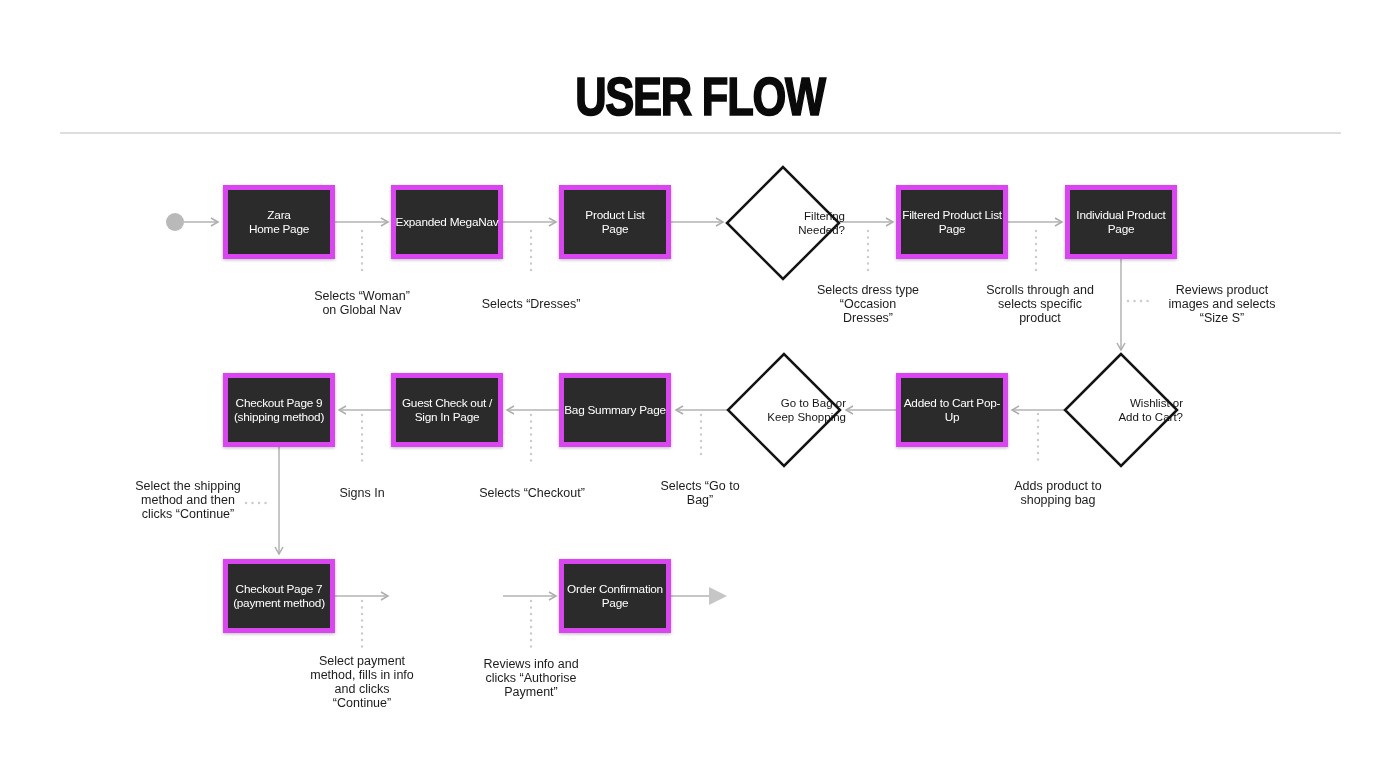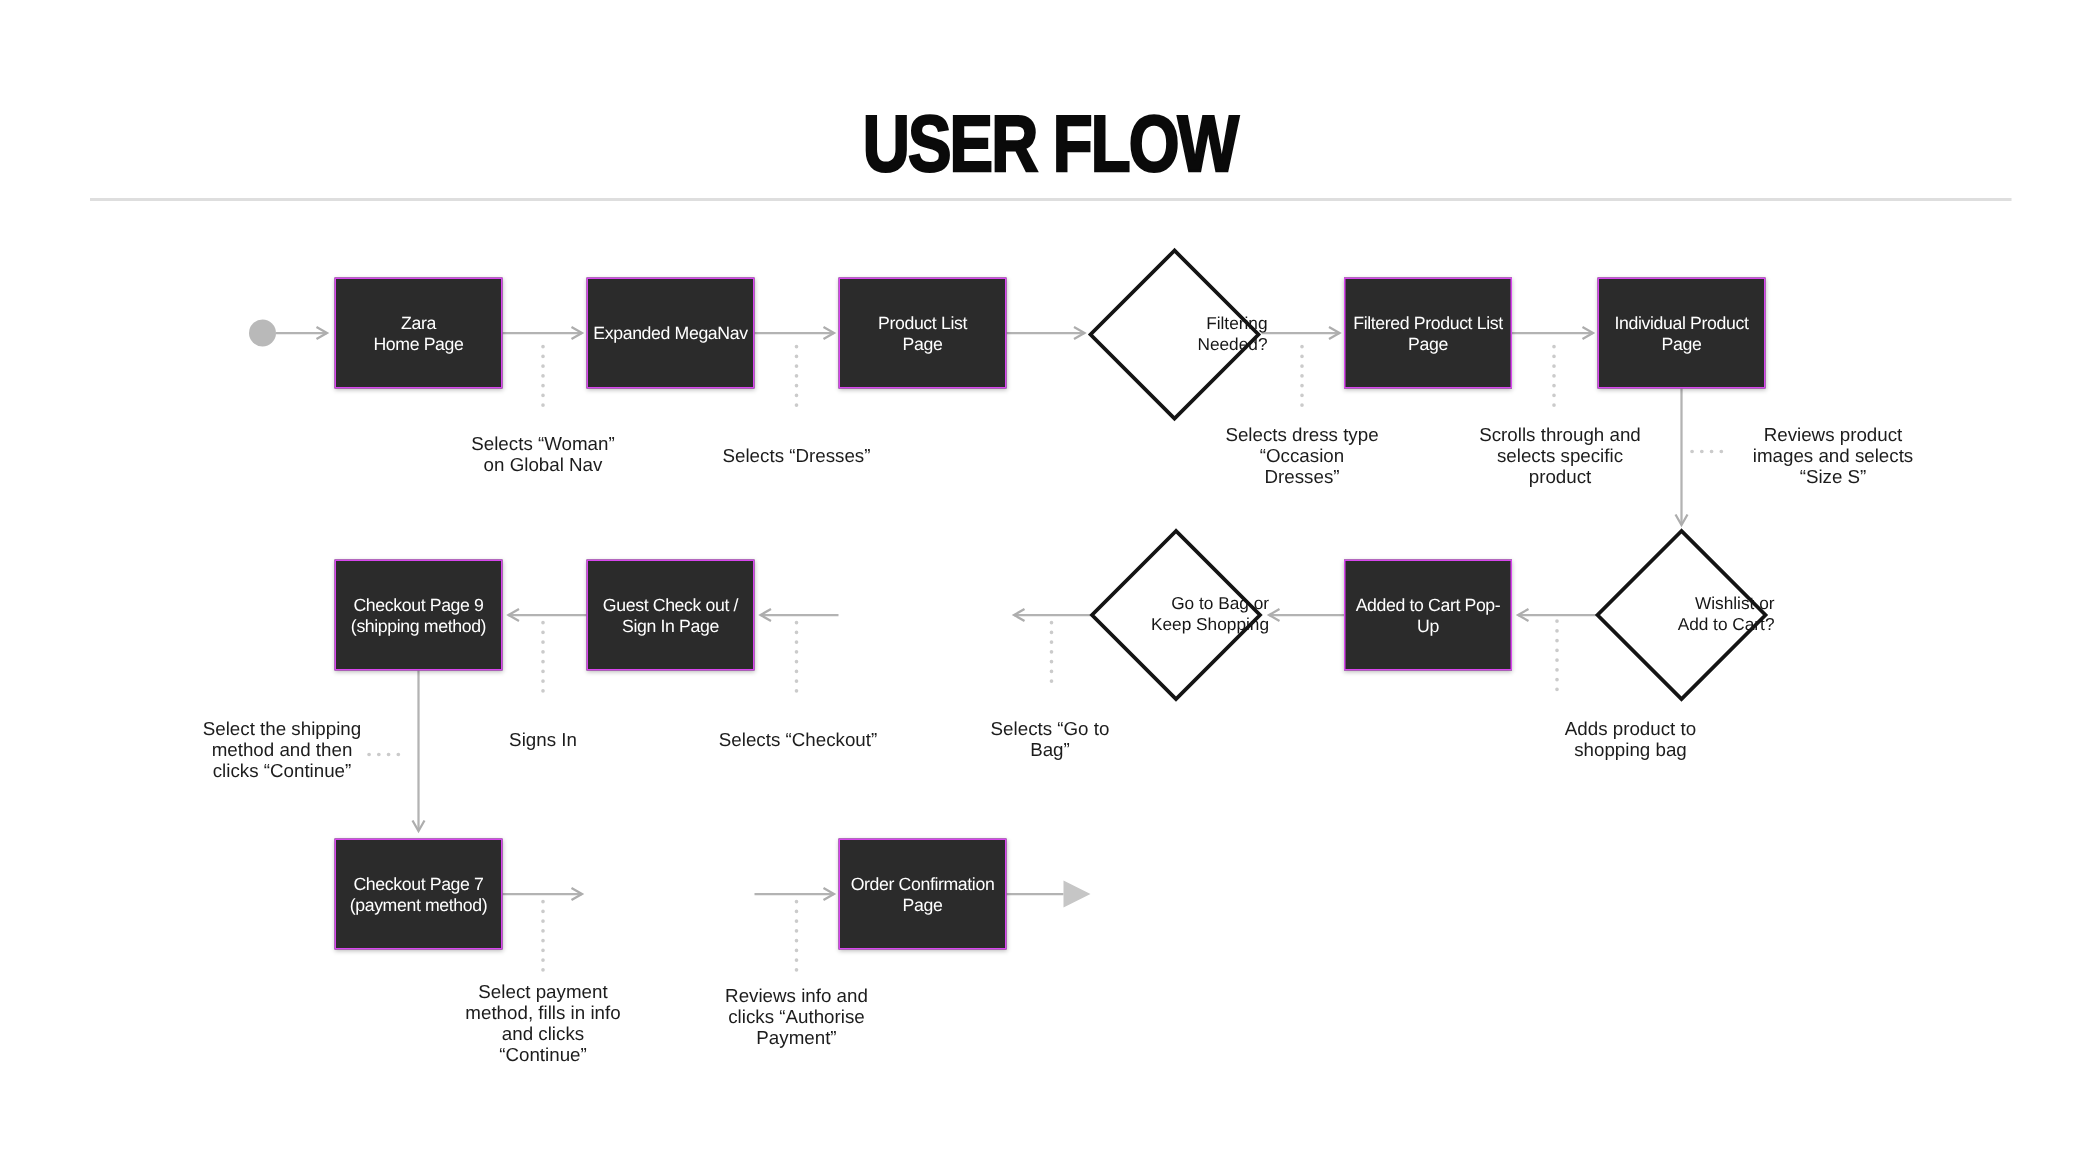--- a/index.html
+++ b/index.html
@@ -17,21 +17,21 @@
   .divider{position:absolute;left:60px;top:132px;width:1281px;height:2px;background:var(--divider,#dedede);}
   svg.connectors{position:absolute;left:0;top:0;pointer-events:none;}
   .edge{stroke:var(--line,#b3b3b3);stroke-width:1.5;fill:none;}
   .dotted{stroke:var(--dotted,#cbcbcb);stroke-width:2.4;fill:none;stroke-linecap:round;stroke-dasharray:0.1 6.4;}
   .diamond{fill:#ffffff;stroke:var(--diamondBorder,#141414);stroke-width:2.5;}
   .start-dot{fill:var(--startCircle,#b9b9b9);}
   .end-arrow{fill:#c6c6c6;}
   .node{
     position:absolute;width:112px;height:74px;box-sizing:border-box;
     background:var(--boxFill,#2b2b2b);color:var(--boxText,#ffffff);
-    border:1px solid #d946ef;box-shadow:0 1px 3px rgba(0,0,0,.28);
+    border:5px solid #d946ef;box-shadow:0 1px 3px rgba(0,0,0,.28);
     display:flex;align-items:center;justify-content:center;
   }
   .node .lbl{white-space:pre;text-align:center;font-size:11.8px;line-height:14px;letter-spacing:-0.25px;}
   .diamond-label{
     position:absolute;width:124px;transform:translate(-50%,-50%);
     text-align:right;font-size:11.5px;line-height:14px;color:#161616;white-space:pre;
   }
   .annotation{
     position:absolute;transform:translateX(-50%);
     text-align:center;font-size:12.5px;line-height:14px;color:#1c1c1c;white-space:pre;
@@ -117,20 +117,23 @@
     </div>
 
   <div class="node" style="left:223px;top:373px">
     <span class="lbl">Checkout Page 9
 (shipping method)</span>
     </div>
   <div class="node" style="left:391px;top:373px">
     <span class="lbl">Guest Check out /
 Sign In Page</span>
     </div>
+  <div class="node" style="left:559px;top:373px">
+    <span class="lbl">Bag Summary Page</span>
+    </div>
   <div class="node" style="left:896px;top:373px">
     <span class="lbl">Added to Cart Pop-
 Up</span>
     </div>
 
   <div class="node" style="left:223px;top:559px">
     <span class="lbl">Checkout Page 7
 (payment method)</span>
     </div>
   <div class="node" style="left:559px;top:559px">
@@ -157,21 +160,21 @@
   <div class="annotation" style="left:1222px;top:283px">Reviews product
 images and selects
 “Size S”</div>
   <div class="annotation" style="left:188px;top:479px">Select the shipping
 method and then
 clicks “Continue”</div>
   <div class="annotation" style="left:362px;top:486px">Signs In</div>
   <div class="annotation" style="left:532px;top:486px">Selects “Checkout”</div>
   <div class="annotation" style="left:700px;top:479px">Selects “Go to
 Bag”</div>
-  <div class="annotation" style="left:1087px;top:479px">Adds product to
+  <div class="annotation" style="left:1058px;top:479px">Adds product to
 shopping bag</div>
   <div class="annotation" style="left:362px;top:654px">Select payment
 method, fills in info
 and clicks
 “Continue”</div>
   <div class="annotation" style="left:531px;top:657px">Reviews info and
 clicks “Authorise
 Payment”</div>
 
 </div>

